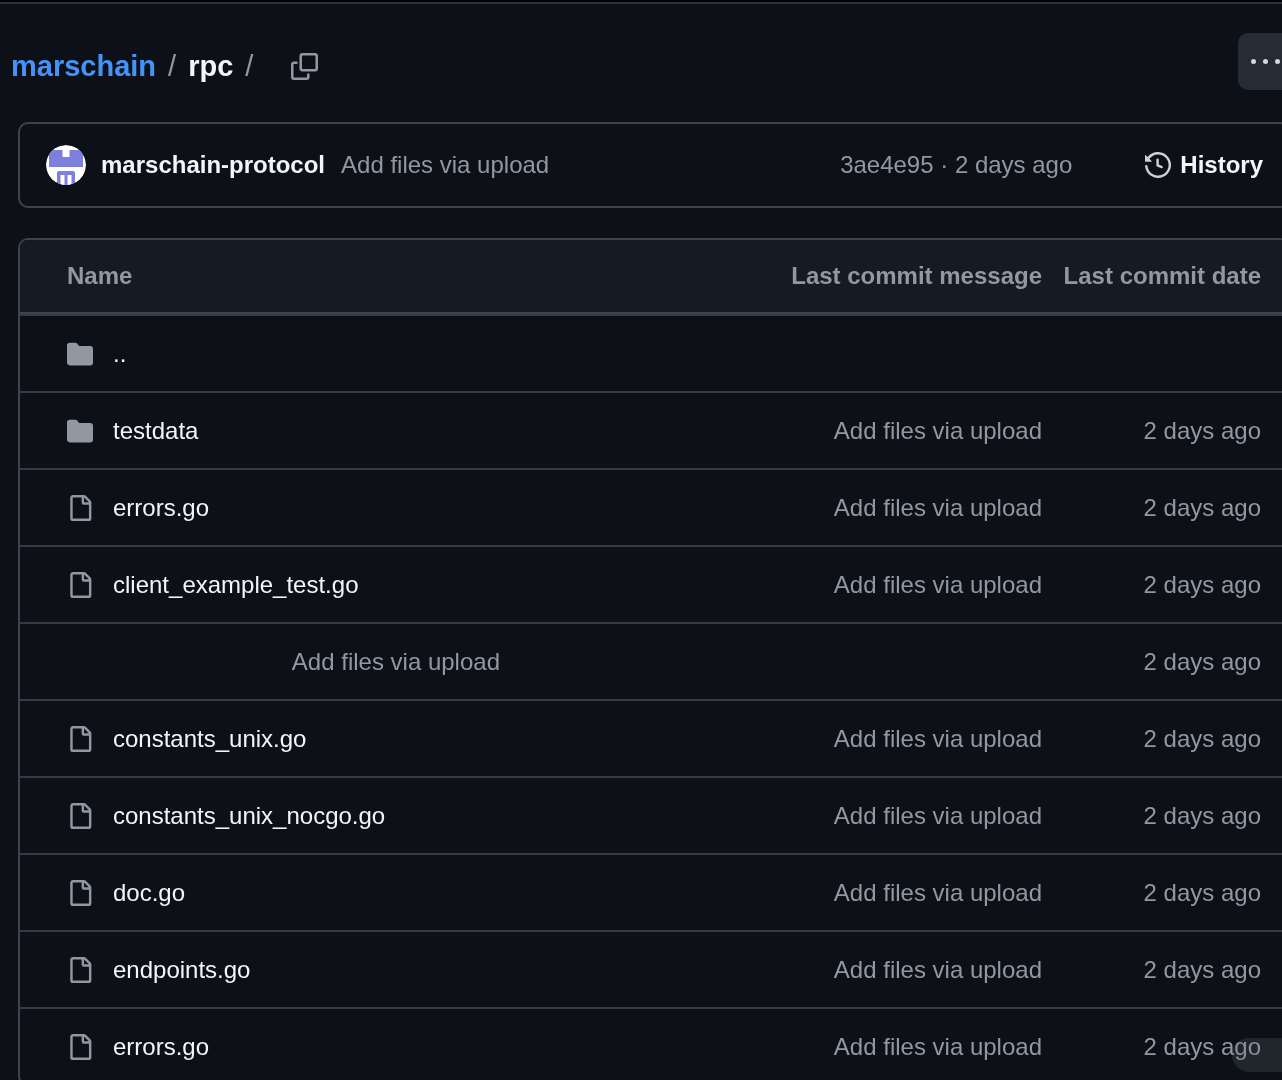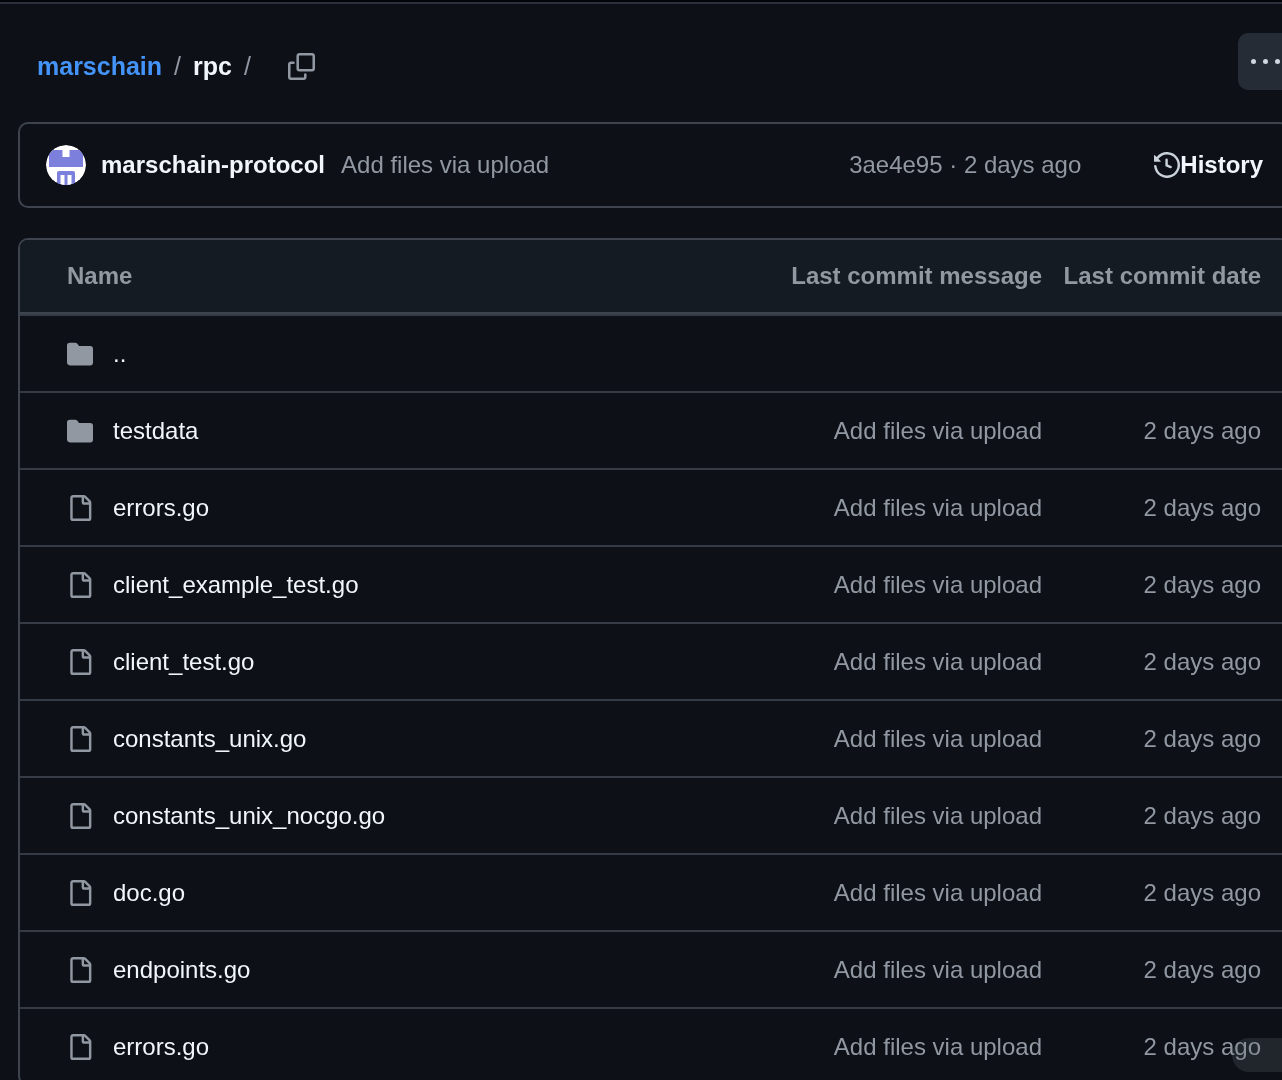--- a/index.html
+++ b/index.html
@@ -28,23 +28,23 @@
 
   
   .top-strip{
     position:absolute;top:0;left:0;right:0;height:4px;
     background:var(--bg-top);
     border-bottom:2px solid #2a313a;
   }
 
   
   .breadcrumb-row{
-    position:absolute;top:42px;left:37px;height:48px;
+    position:absolute;top:42px;left:11px;height:48px;
     display:flex;align-items:center;
-    font-size:25px;line-height:48px;
+    font-size:29px;line-height:48px;
   }
   .crumb-repo{color:var(--link);font-weight:600;}
   .crumb-sep{color:var(--muted);margin:0 12px;font-weight:400;}
   .crumb-current{color:var(--fg);font-weight:700;}
   .copy-path-btn{
     margin-left:21px;display:inline-flex;align-items:center;justify-content:center;
     width:36px;height:36px;border-radius:8px;background:transparent;border:none;cursor:pointer;
   }
   .copy-path-btn svg{display:block;}
 
@@ -68,21 +68,21 @@
     font-size:24px;
     background:var(--bg);
   }
   .avatar{width:40px;height:40px;border-radius:50%;overflow:hidden;flex:0 0 auto;display:block;cursor:pointer;}
   .commit-author{font-weight:700;color:var(--fg);margin-left:15px;white-space:nowrap;}
   .commit-msg{color:var(--muted);margin-left:16px;white-space:nowrap;}
   .commit-right{margin-left:auto;display:flex;align-items:center;gap:40px;}
   .commit-sha-date{color:var(--muted);white-space:nowrap;}
   .history-link{display:flex;align-items:center;margin-left:33px;cursor:pointer;}
   .history-link svg{display:block;}
-  .history-label{font-weight:700;color:var(--fg);font-size:24px;}
+  .history-label{font-weight:700;color:var(--fg);margin-left:9px;font-size:24px;}
 
   
   .file-table{
     position:absolute;top:238px;left:18px;width:1272px;
     border:2px solid var(--border);border-radius:10px;
     overflow:hidden;
     background:var(--bg);
   }
   .thead{
     display:flex;align-items:center;height:74px;
@@ -222,28 +222,20 @@
             <path d="M2 1.75C2 .784 2.784 0 3.75 0h6.586c.464 0 .909.184 1.237.513l2.914 2.914c.329.328.513.773.513 1.237v9.586A1.75 1.75 0 0 1 13.25 16h-9.5A1.75 1.75 0 0 1 2 14.25Zm1.75-.25a.25.25 0 0 0-.25.25v12.5c0 .138.112.25.25.25h9.5a.25.25 0 0 0 .25-.25V6h-2.75A1.75 1.75 0 0 1 9 4.25V1.5Zm6.75.062V4.25c0 .138.112.25.25.25h2.688l-.011-.013-2.914-2.914-.013-.011Z"></path>
           </svg>
       </span>
       <a class="fname">client_example_test.go</a>
     </div>
     <div class="col-msg"><a>Add files via upload</a></div>
     <div class="col-date">2 days ago</div>
   </div>
 
   <div class="trow">
-    <div class="col-name">
-      <span class="row-icon">
-        <svg width="26" height="26" viewBox="0 0 16 16" fill="#9198a1" xmlns="http://www.w3.org/2000/svg">
-            <path d="M2 1.75C2 .784 2.784 0 3.75 0h6.586c.464 0 .909.184 1.237.513l2.914 2.914c.329.328.513.773.513 1.237v9.586A1.75 1.75 0 0 1 13.25 16h-9.5A1.75 1.75 0 0 1 2 14.25Zm1.75-.25a.25.25 0 0 0-.25.25v12.5c0 .138.112.25.25.25h9.5a.25.25 0 0 0 .25-.25V6h-2.75A1.75 1.75 0 0 1 9 4.25V1.5Zm6.75.062V4.25c0 .138.112.25.25.25h2.688l-.011-.013-2.914-2.914-.013-.011Z"></path>
-          </svg>
-      </span>
-      <a class="fname">client_test.go</a>
-    </div>
     <div class="col-msg"><a>Add files via upload</a></div>
     <div class="col-date">2 days ago</div>
   </div>
 
   <div class="trow">
     <div class="col-name">
       <span class="row-icon">
         <svg width="26" height="26" viewBox="0 0 16 16" fill="#9198a1" xmlns="http://www.w3.org/2000/svg">
             <path d="M2 1.75C2 .784 2.784 0 3.75 0h6.586c.464 0 .909.184 1.237.513l2.914 2.914c.329.328.513.773.513 1.237v9.586A1.75 1.75 0 0 1 13.25 16h-9.5A1.75 1.75 0 0 1 2 14.25Zm1.75-.25a.25.25 0 0 0-.25.25v12.5c0 .138.112.25.25.25h9.5a.25.25 0 0 0 .25-.25V6h-2.75A1.75 1.75 0 0 1 9 4.25V1.5Zm6.75.062V4.25c0 .138.112.25.25.25h2.688l-.011-.013-2.914-2.914-.013-.011Z"></path>
           </svg>

